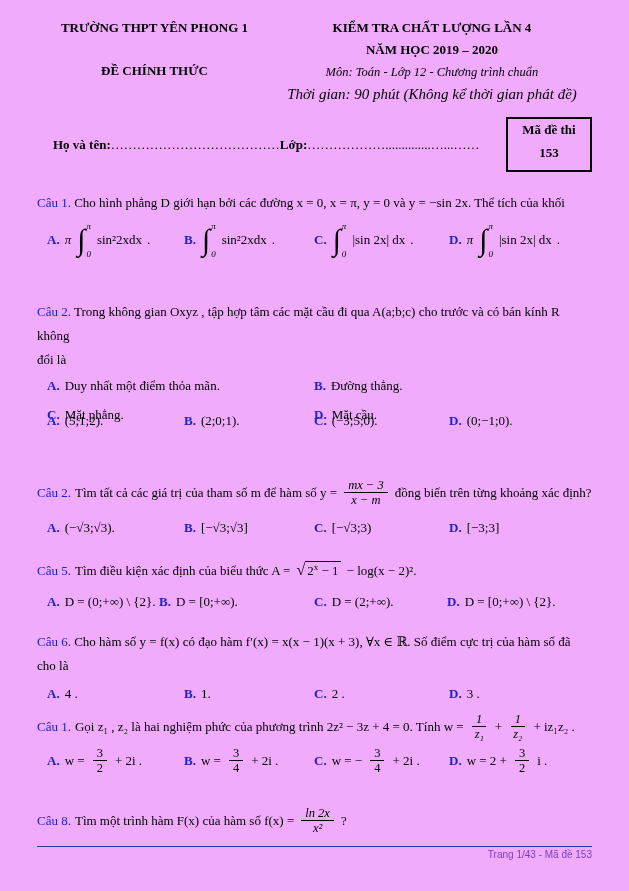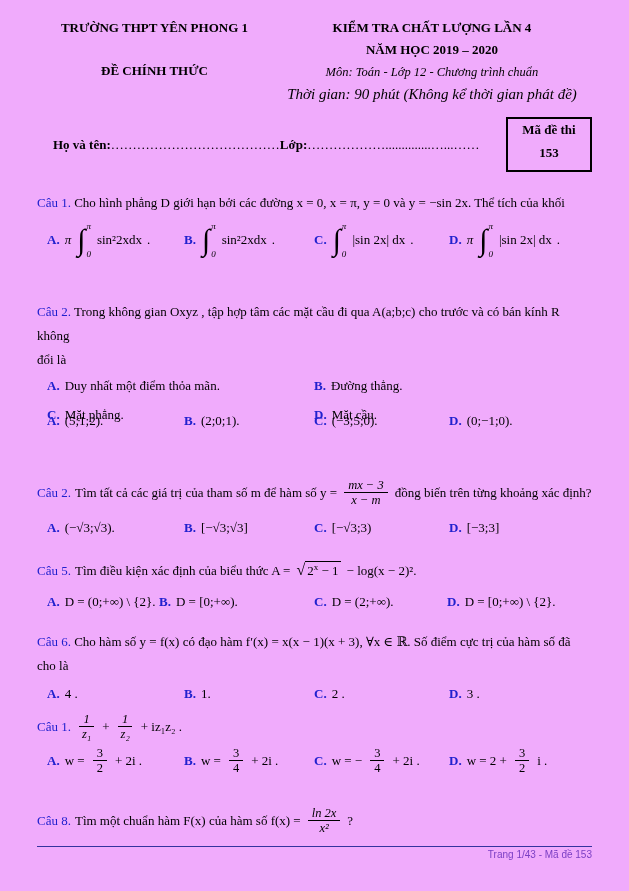--- a/index.html
+++ b/index.html
@@ -261,20 +261,21 @@
       <div class="opt">
           <span class="okey">D.</span>
           <span>3 .</span>
         </div>
     </div>
   </div>
 
   <div class="q" id="q7">
     <div class="stem">
       <span class="qlabel">Câu 1.</span>
+      <span>Gọi z₁ , z₂ là hai nghiệm phức của phương trình 2z² − 3z + 4 = 0. Tính w =</span>
       <span class="frac it">
           <span class="fn">1</span>
           <span class="fd">z₁</span>
         </span>
       <span>+</span>
       <span class="frac it">
           <span class="fn">1</span>
           <span class="fd">z₂</span>
         </span>
       <span>+ iz₁z₂ .</span>
@@ -315,21 +316,21 @@
             <span class="fd">2</span>
           </span>
         <span>i .</span>
       </div>
     </div>
   </div>
 
   <div class="q" id="q8">
     <div class="stem">
       <span class="qlabel">Câu 8.</span>
-      <span>Tìm một chuẩn hàm F(x) của hàm số f(x) =</span>
+      <span>Tìm một trình hàm F(x) của hàm số f(x) =</span>
       <span class="frac it">
           <span class="fn">ln 2x</span>
           <span class="fd">x²</span>
         </span>
       <span>?</span>
     </div>
   </div>
 
   <div class="footer">
     <div class="rule"></div>

